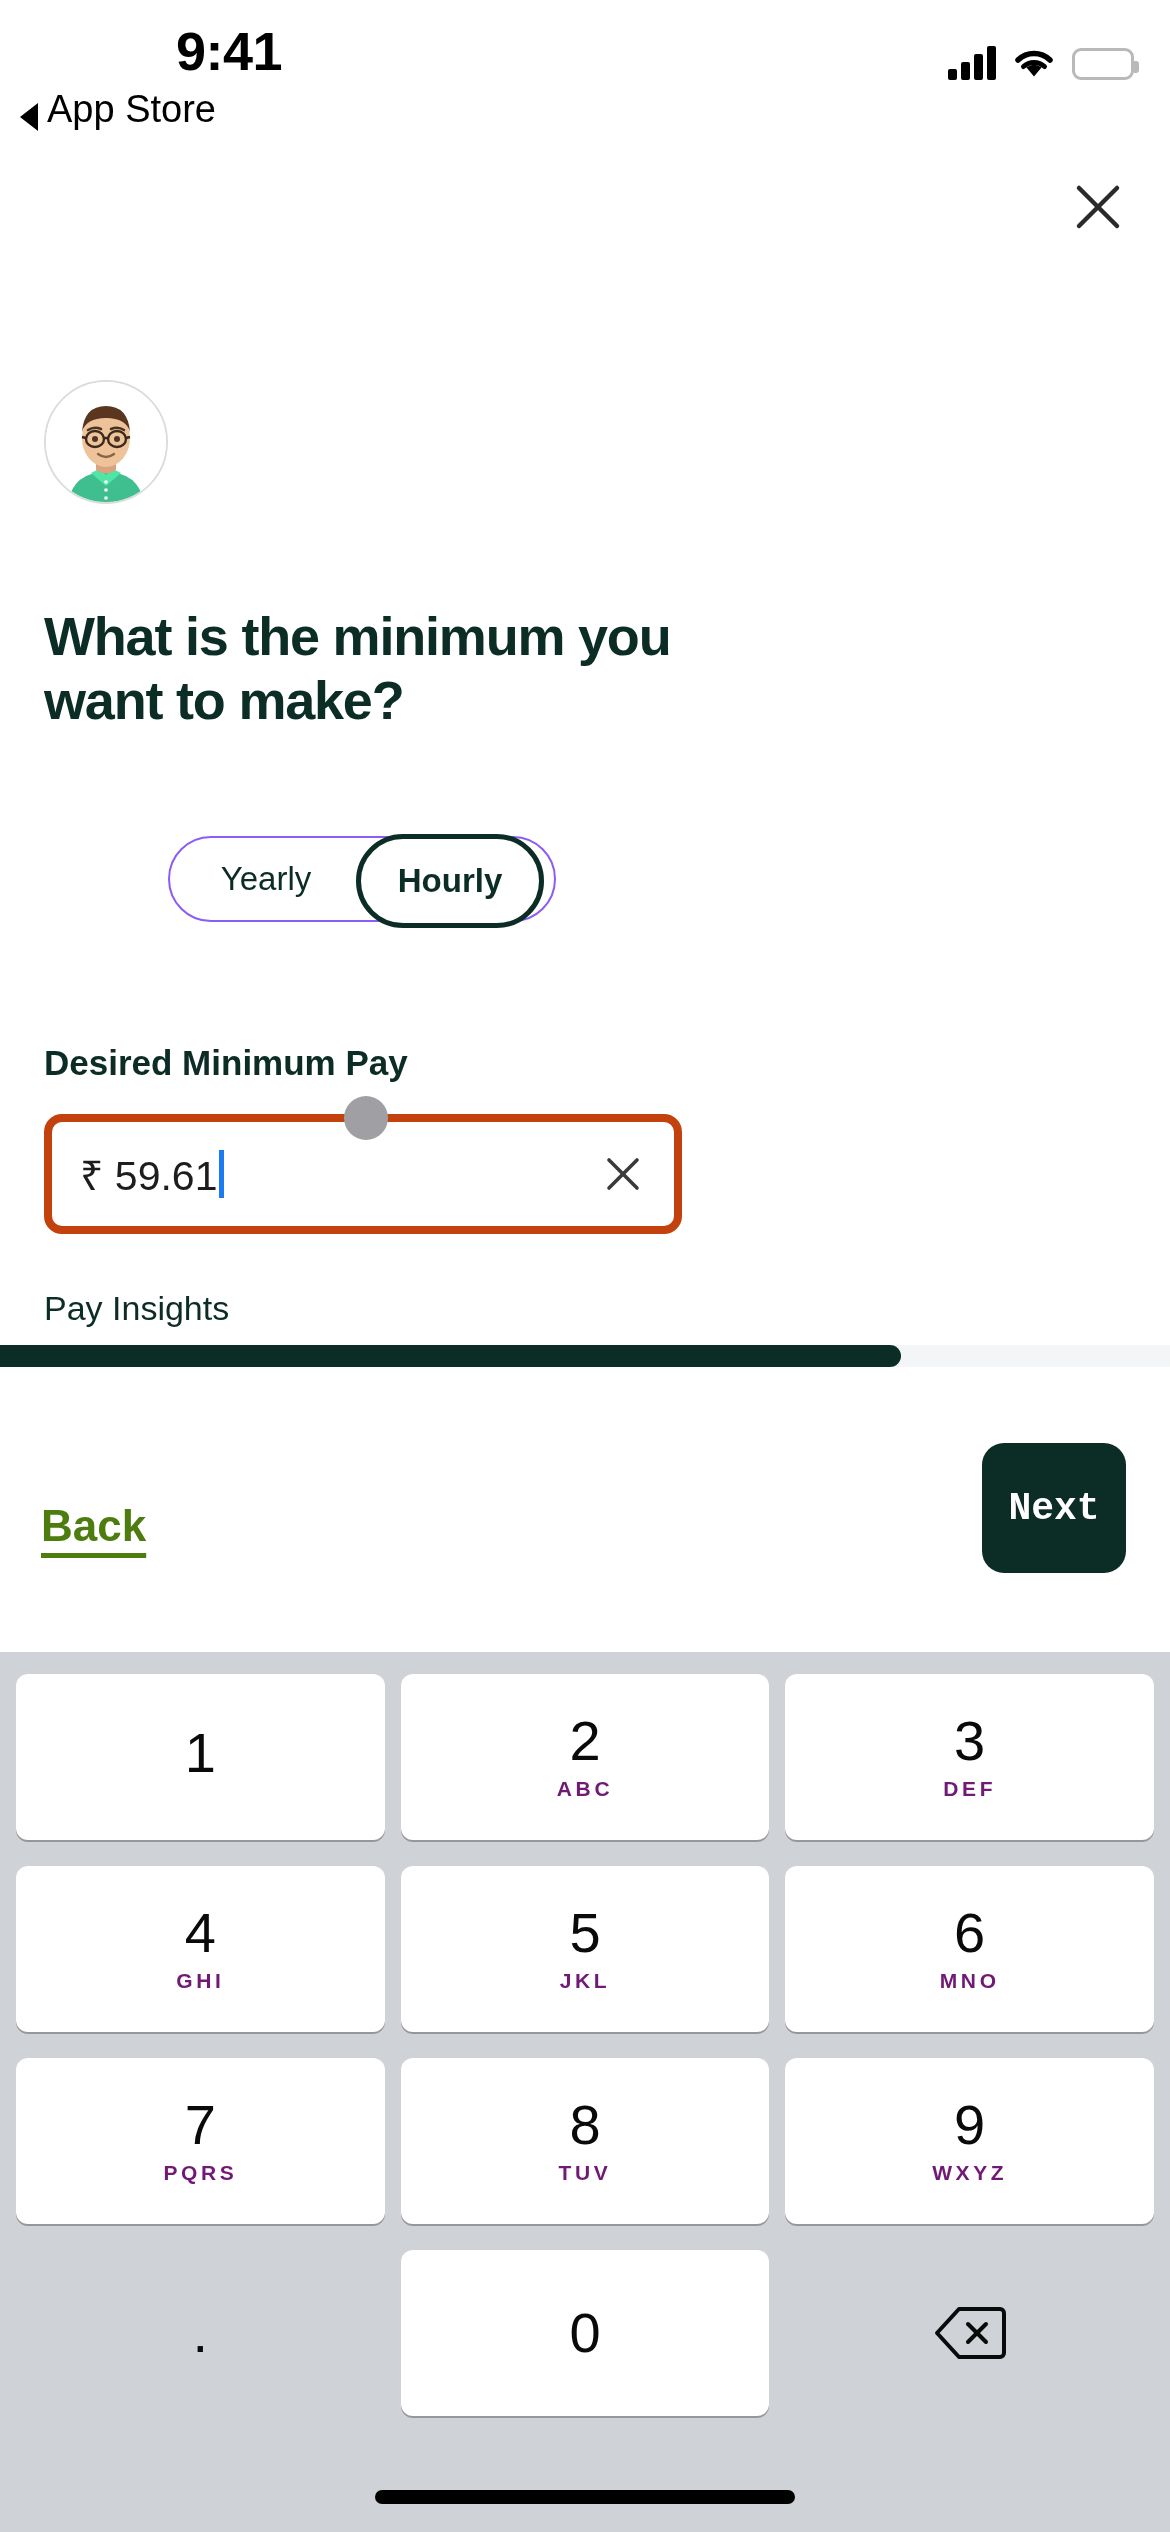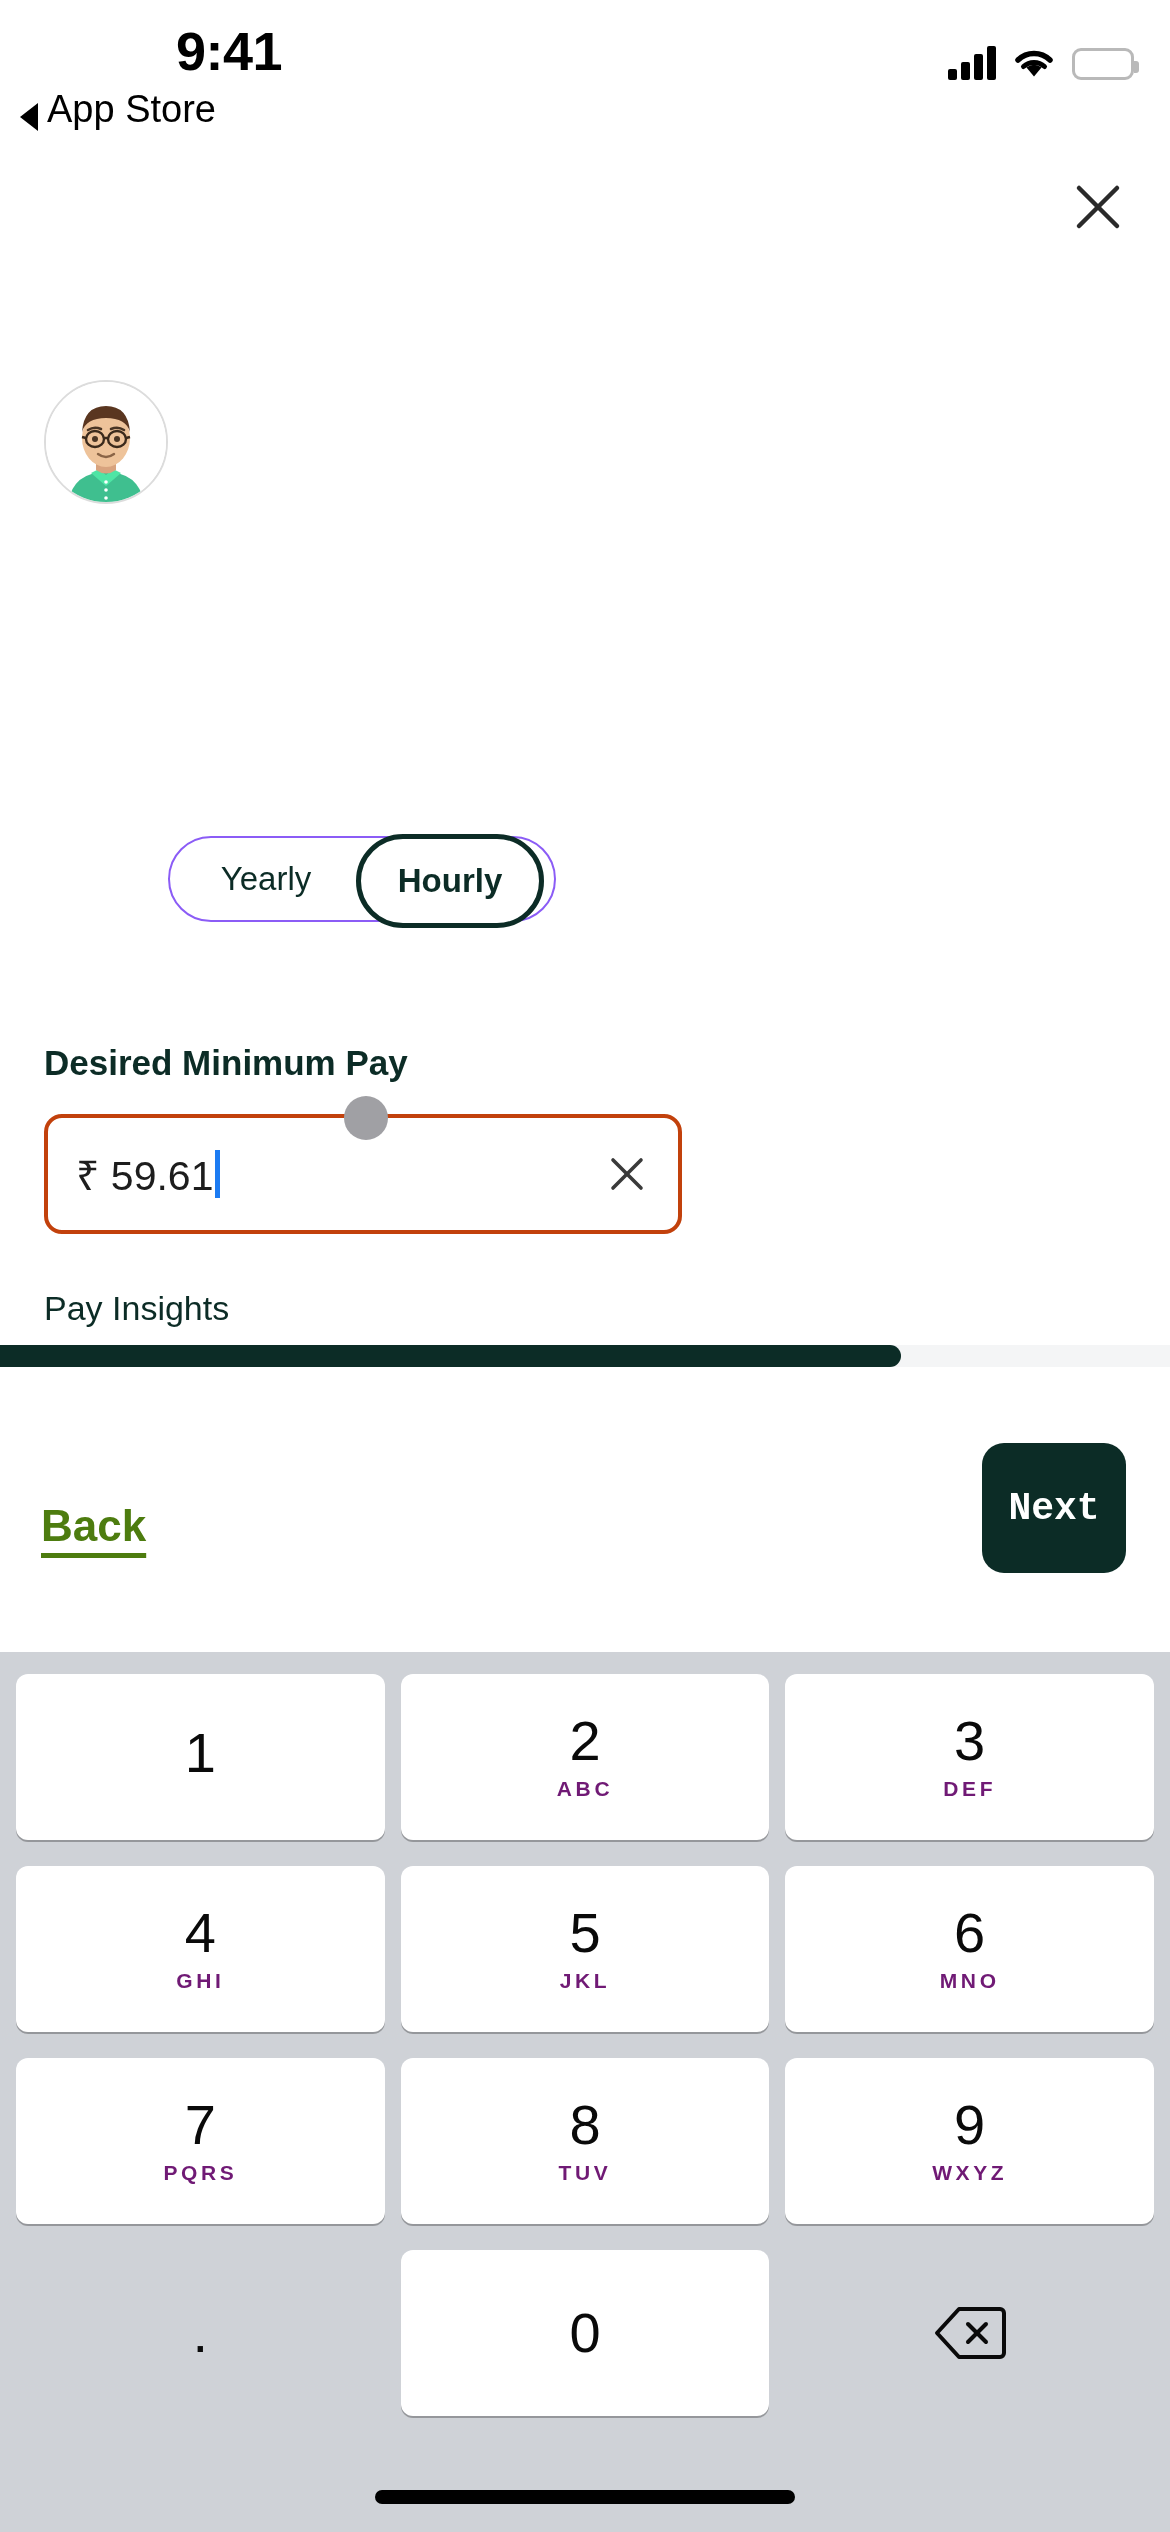--- a/index.html
+++ b/index.html
@@ -98,21 +98,21 @@
   
   .field-label {
     position:absolute; left:44px; top:1043px;
     font-size:35px; font-weight:700; color:#0c2c26;
   }
 
   
   .input-box {
     position:absolute; left:44px; top:1114px;
     width:638px; height:120px;
-    border:4px solid #c2410c; border-radius:18px;
+    border:8px solid #c2410c; border-radius:18px;
     background:#fff;
   }
   .input-val {
     position:absolute; left:28px; top:50%;
     transform:translateY(-50%);
     font-size:41px; color:#1d1d1d;
     display:flex; align-items:center;
   }
   .caret {
     display:inline-block; width:5px; height:48px;
@@ -262,20 +262,21 @@
       <line x1="36" y1="55" x2="40" y2="56" stroke="#3b2a1c" stroke-width="2.4"></line>
       <line x1="84" y1="55" x2="80" y2="56" stroke="#3b2a1c" stroke-width="2.4"></line>
       <circle cx="49" cy="57" r="3" fill="#4a3524"></circle>
       <circle cx="71" cy="57" r="3" fill="#4a3524"></circle>
       <path d="M42 48 q6 -4 13 -1" stroke="#4a3524" stroke-width="2.6" fill="none" stroke-linecap="round"></path>
       <path d="M78 48 q-6 -4 -13 -1" stroke="#4a3524" stroke-width="2.6" fill="none" stroke-linecap="round"></path>
       <path d="M52 72 q8 6 16 0" stroke="#8a6446" stroke-width="2.4" fill="none" stroke-linecap="round"></path>
     </svg>
   </div>
 
+  <h1 class="heading">What is the minimum you want to make?</h1>
 
   <div class="segment-wrap">
     <div class="seg">Yearly</div>
     <div class="seg" style="visibility:hidden"></div>
     <div class="seg-active">Hourly</div>
   </div>
 
   <div class="field-label">Desired Minimum Pay</div>
 
   <div class="input-box">

